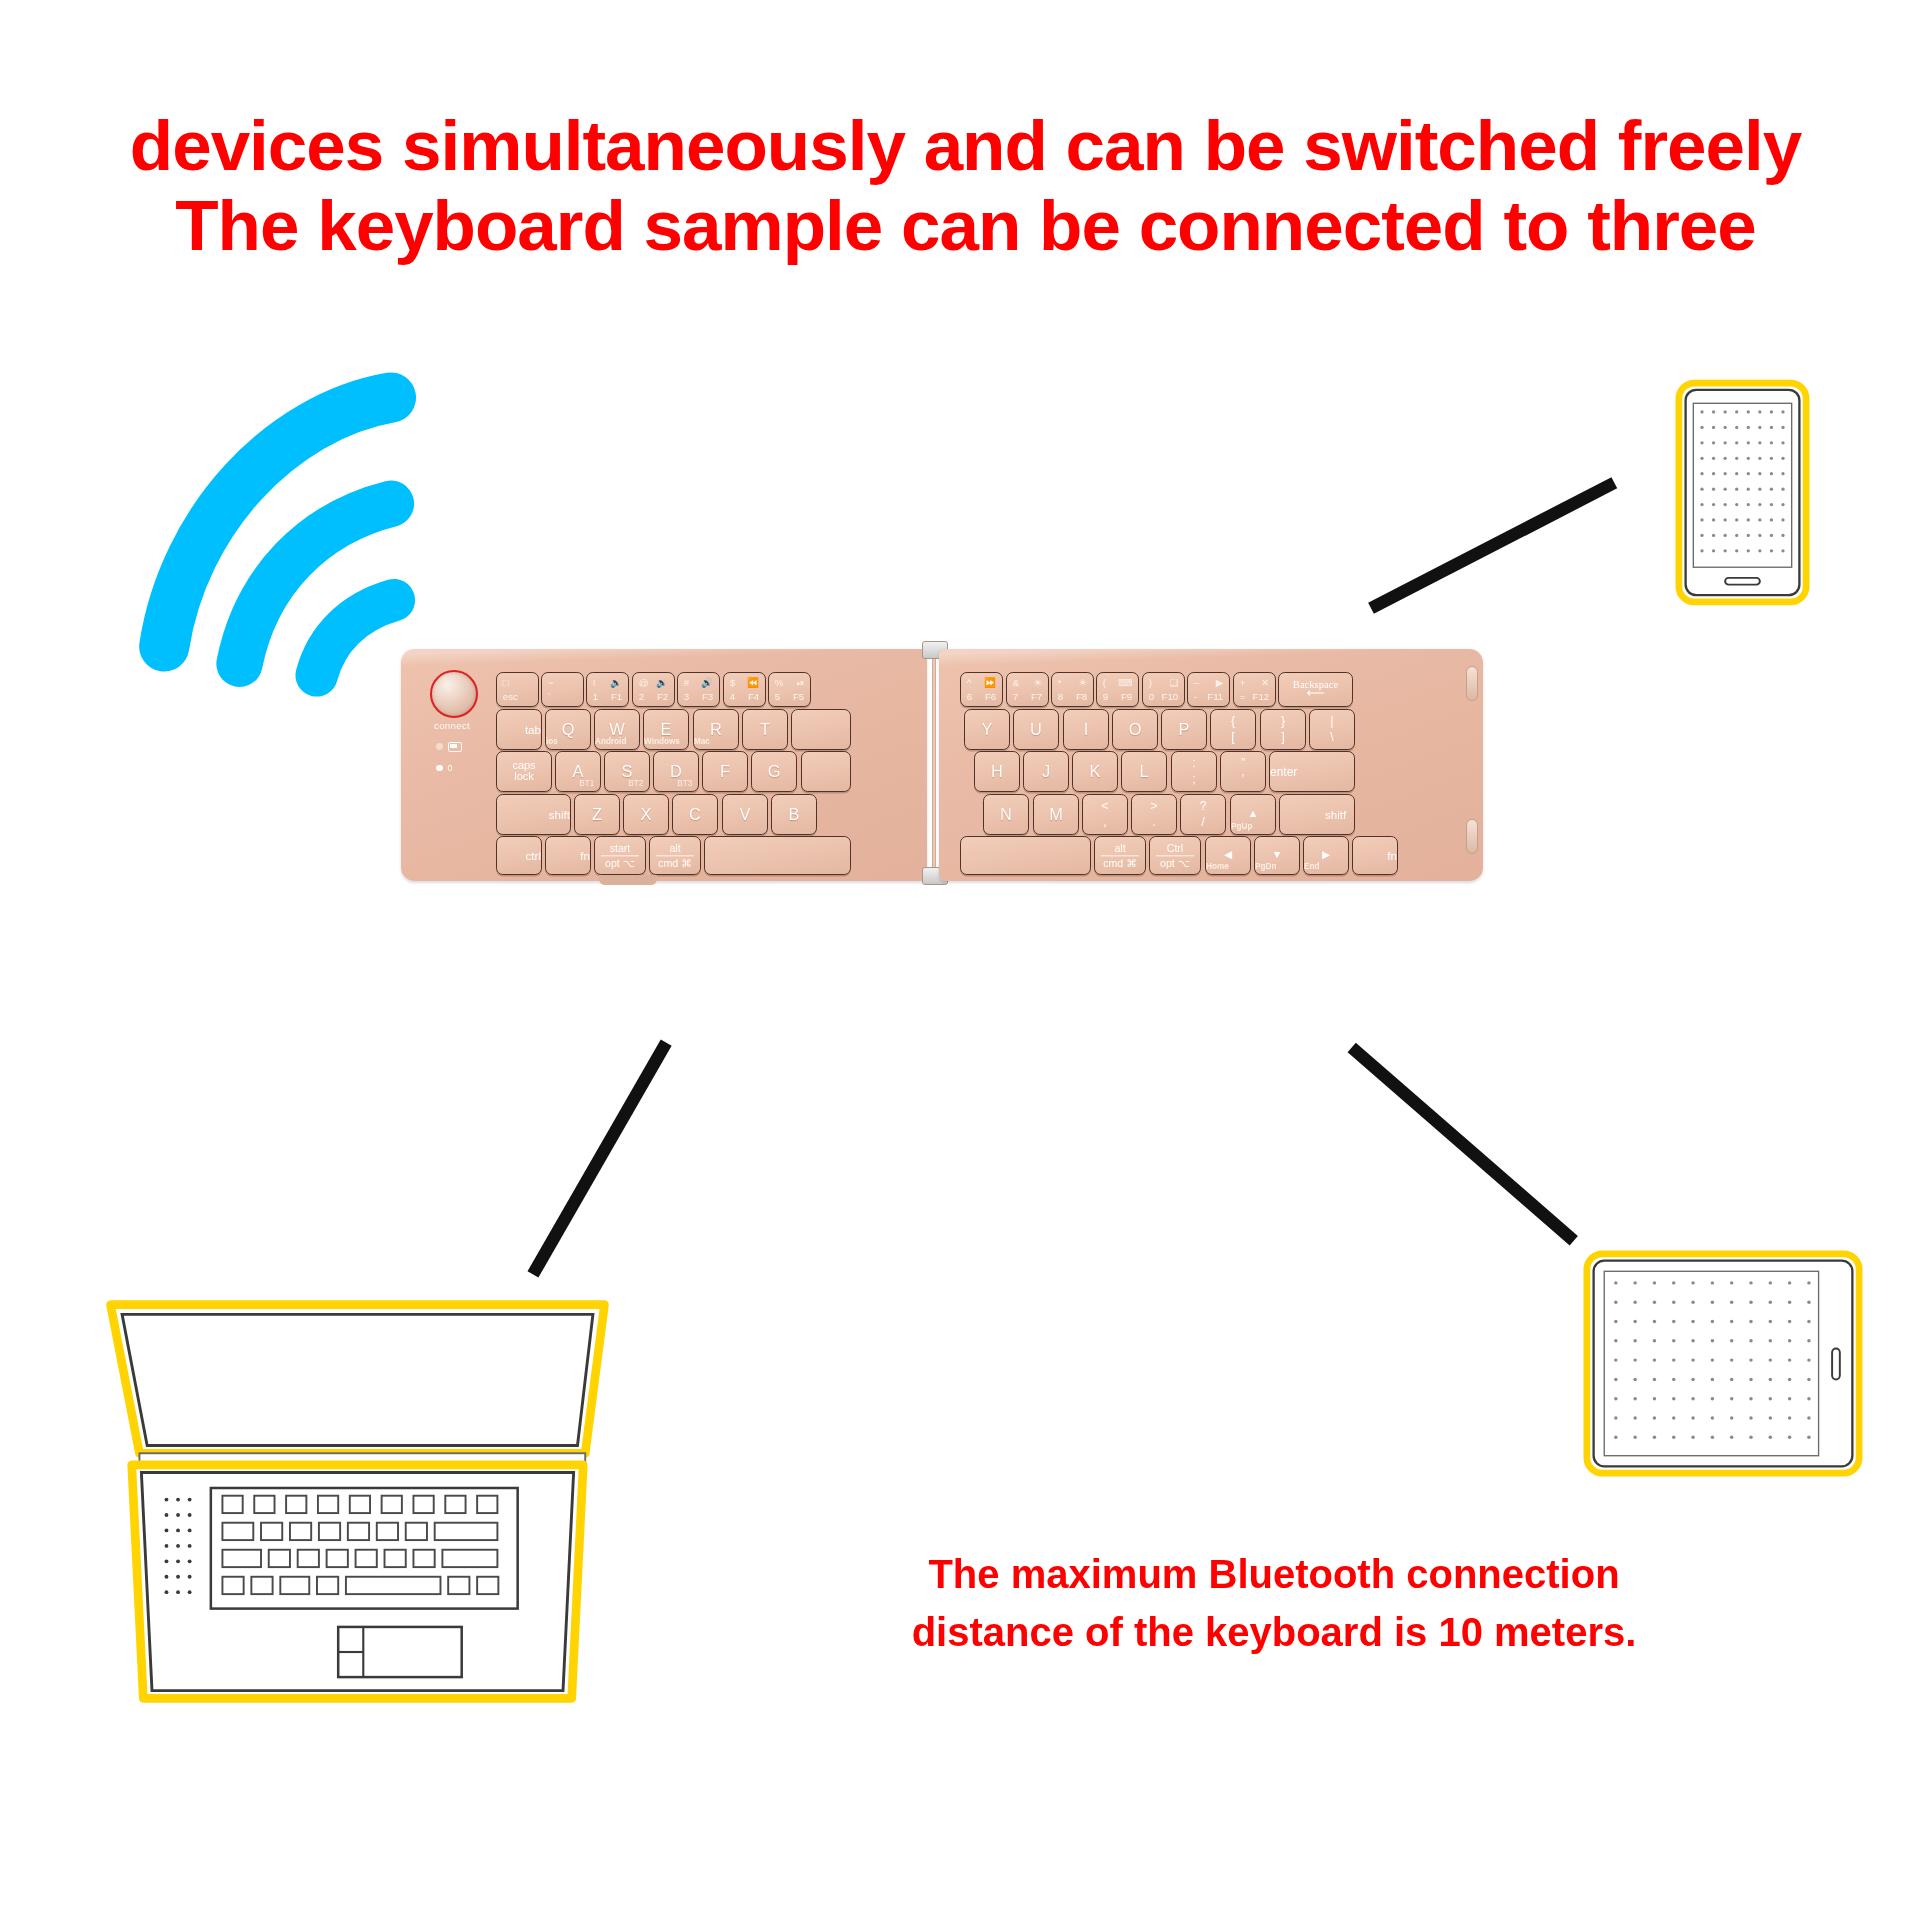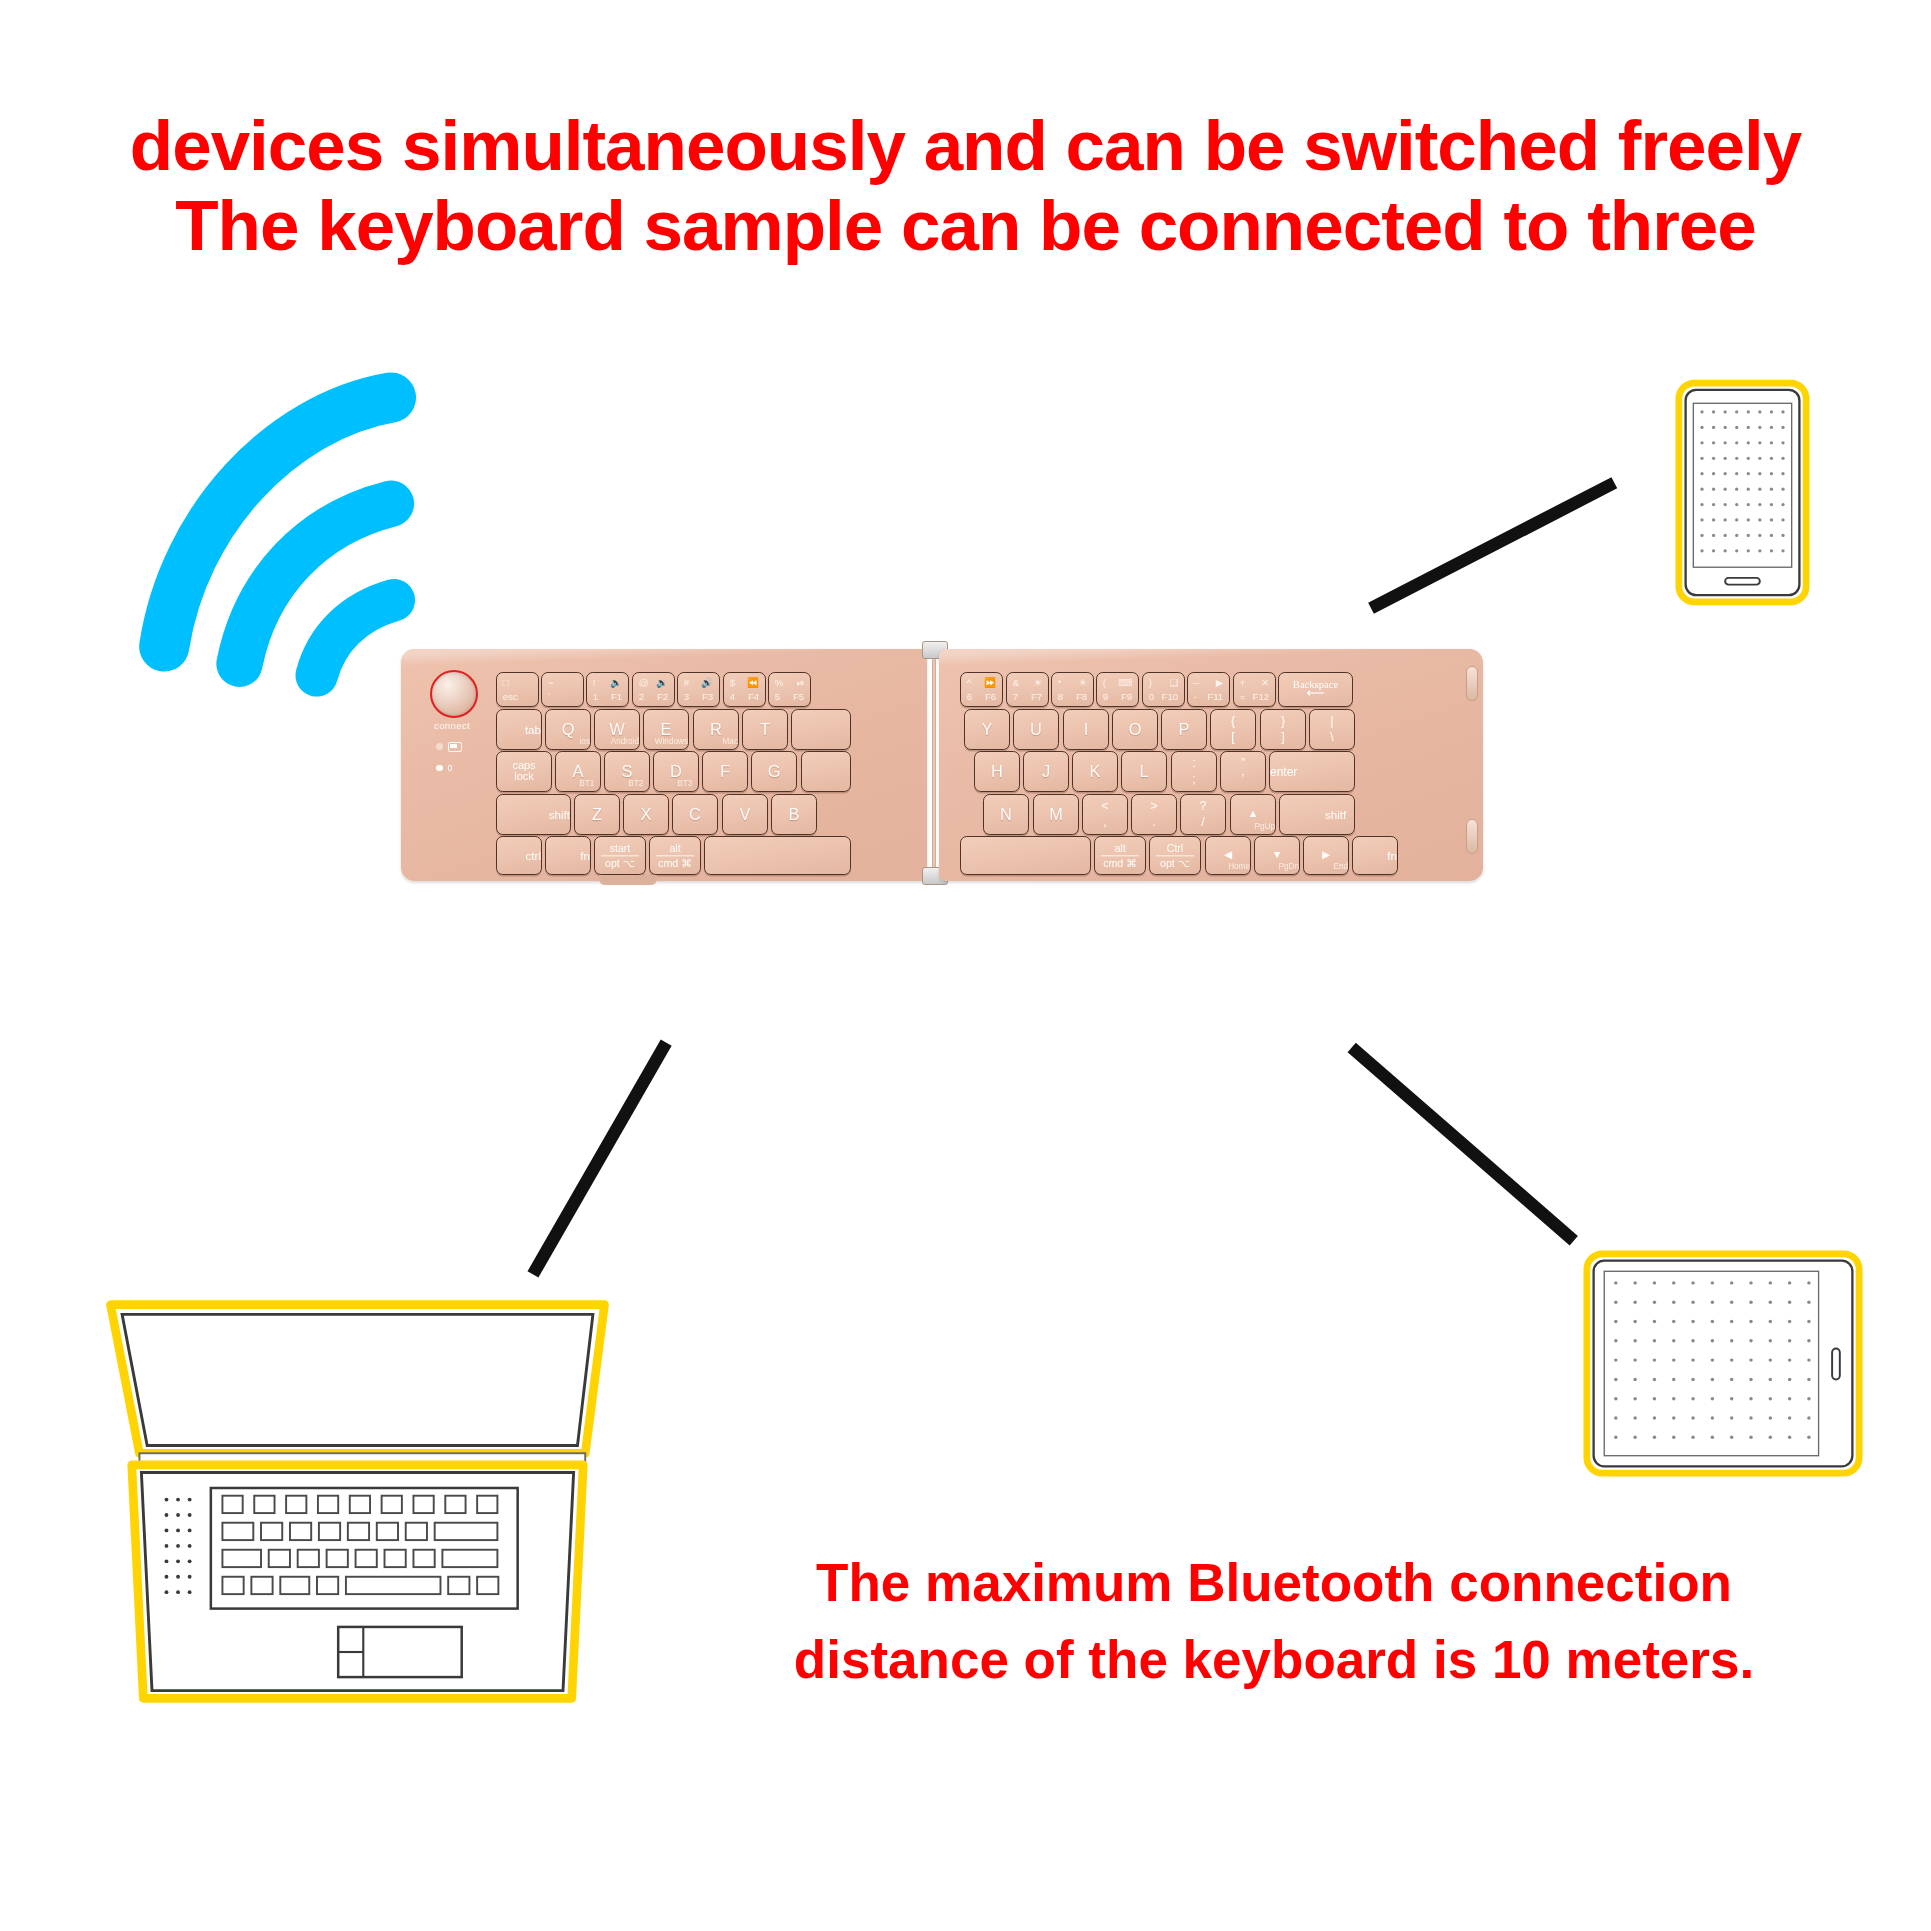--- a/index.html
+++ b/index.html
@@ -23,21 +23,21 @@
     letter-spacing:-1px;
     font-family:"Liberation Sans", sans-serif;
   }
   .headline .l{display:block;}
 
   
   .caption{
     position:absolute;left:719px;top:1545px;width:1110px;
     text-align:center;
     color:#ff0000;
-    font-size:53px;
+    font-size:40px;
     font-weight:700;
     line-height:1.45;
     font-family:"Liberation Sans", sans-serif;
   }
   .caption .l{display:block;}
 
   
   .wifi{position:absolute;left:116px;top:357px;width:328px;height:357px;}
 
   
@@ -120,22 +120,22 @@
   .key .main{
     position:absolute;left:0;right:0;top:50%;transform:translateY(-52%);
     text-align:center;font-size:16.4px;font-weight:400;color:#fffdfb;
     text-shadow:0 1px 1px rgba(120,75,55,.35);
   }
   .key .tl{position:absolute;left:5.8px;top:3.9px;font-size:9.7px;color:#fdf2ec;}
   .key .tr{position:absolute;right:5.8px;top:3.9px;font-size:9.7px;color:#fdf2ec;}
   .key .bl{position:absolute;left:5.8px;bottom:3.9px;font-size:9.7px;color:#fdf2ec;}
   .key .br{position:absolute;right:5.8px;bottom:3.9px;font-size:9.7px;color:#fdf2ec;}
   .key .sub{
-    position:absolute;left:0;right:0;bottom:2.9px;text-align:right;
-    font-size:8.2px;color:#fdf0e8;opacity:.95;
+    position:absolute;left:0;right:0;bottom:2.9px;text-align:left;
+    font-size:8.2px;color:#fdf0e8;opacity:.95;font-weight:bold;
   }
   .key .subr{
     position:absolute;right:5.8px;bottom:2.9px;
     font-size:8.2px;color:#fdf0e8;opacity:.95;
   }
   .key .wordsm{
     position:absolute;left:0;right:0;top:50%;transform:translateY(-52%);
     text-align:right;font-size:11.6px;color:#fffdfb;
   }
   .key .two{

